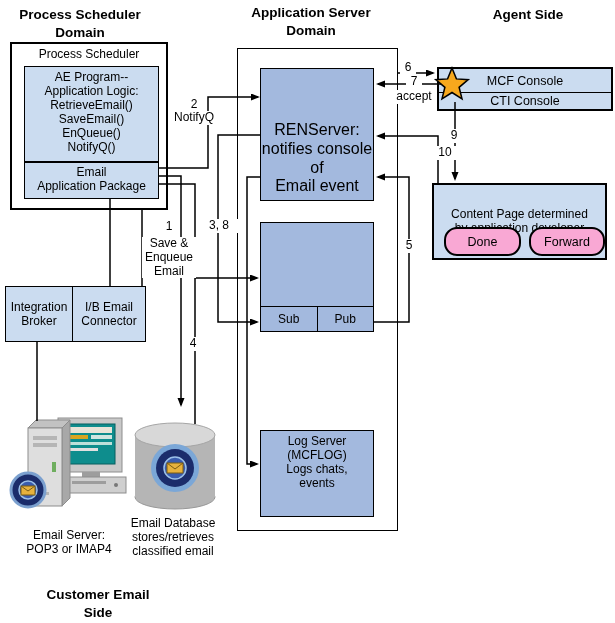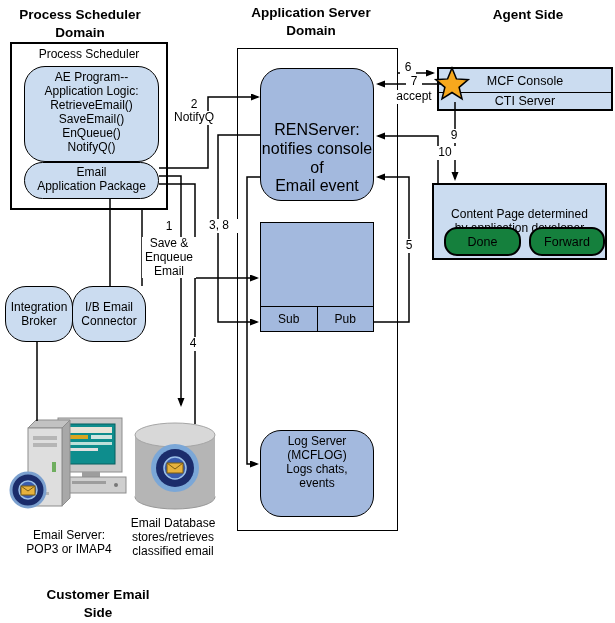--- a/index.html
+++ b/index.html
@@ -1,26 +1,26 @@
 <!DOCTYPE html>
 <html style="--box-fill-light: #cbdcf0; --box-fill-dark: #a3b9de; --star: #f7a81d; --line: #000000;"><head>
 <meta charset="utf-8">
 <style>
   html,body{margin:0;padding:0;background:#fff;font-family:"Liberation Sans",sans-serif;color:#000;}
   #canvas{position:relative;width:615px;height:623px;background:#fff;overflow:hidden;}
   .box{position:absolute;border:1.5px solid #000;box-sizing:border-box;z-index:1;}
   .light{background:var(--box-fill-light,#cbdcf0);}
   .dark{background:var(--box-fill-dark,#a3b9de);}
-  .txt{white-space:pre-line;text-align:center;line-height:1.17;border-radius:21px;}
+  .txt{white-space:pre-line;text-align:center;line-height:1.17;}
   .heading{position:absolute;font-weight:bold;font-size:13.5px;text-align:center;white-space:pre-line;line-height:1.3;z-index:3;}
   .lbl{position:absolute;background:#fff;white-space:pre-line;text-align:center;font-size:12px;line-height:1.15;z-index:3;padding:0 1px;}
   .caption{position:absolute;font-size:12px;text-align:center;white-space:pre-line;line-height:1.17;z-index:3;}
   #overlay{position:absolute;left:0;top:0;z-index:2;pointer-events:none;}
   .gfx{position:absolute;z-index:1;}
-  .pill{position:absolute;border:2px solid #000;border-radius:13px;background:#15803d;
+  .pill{position:absolute;border:2px solid #000;border-radius:13px;background:#f9a8d4;
         font-size:12.5px;display:flex;align-items:center;justify-content:center;z-index:2;}
   .cellrow{position:absolute;left:0;right:0;bottom:0;height:24px;border-top:1.5px solid #000;display:flex;z-index:2;}
   .cell{flex:1;display:flex;align-items:center;justify-content:center;font-size:12px;}
   .cell+.cell{border-left:1.5px solid #000;}
   #star{fill:var(--star,#f7a81d);stroke:#000;stroke-width:1.5;}
   .conrow{position:absolute;left:0;right:0;display:flex;align-items:center;justify-content:center;font-size:12.5px;}
 </style>
 </head>
 <body>
 
@@ -63,21 +63,21 @@
 Logs chats,
 events</div>
 
   <div class="box light txt" style="left:5px;top:286px;width:68px;height:56px;font-size:12px;display:flex;align-items:center;justify-content:center;">Integration
 Broker</div>
   <div class="box light txt" style="left:72px;top:286px;width:74px;height:56px;font-size:12px;display:flex;align-items:center;justify-content:center;">I/B Email
 Connector</div>
 
   <div class="box light" style="left:437px;top:67px;width:176px;height:44px;border-width:2px;">
     <div class="conrow" style="top:0;height:23px;border-bottom:1.5px solid #000;">MCF Console</div>
-    <div class="conrow" style="top:24px;height:16px;">CTI Server</div>
+    <div class="conrow" style="top:24px;height:16px;">CTI Console</div>
   </div>
 
   <div class="box light" style="left:432px;top:183px;width:175px;height:77px;border-width:2px;">
     <div class="txt" style="font-size:12px;padding-top:22px;">Content Page determined
 by application developer</div>
     <div class="pill" style="left:10px;top:42px;width:73px;height:25px;">Done</div>
     <div class="pill" style="left:95px;top:42px;width:72px;height:25px;">Forward</div>
   </div>
 
   <div class="gfx" style="left:8px;top:402px;">

